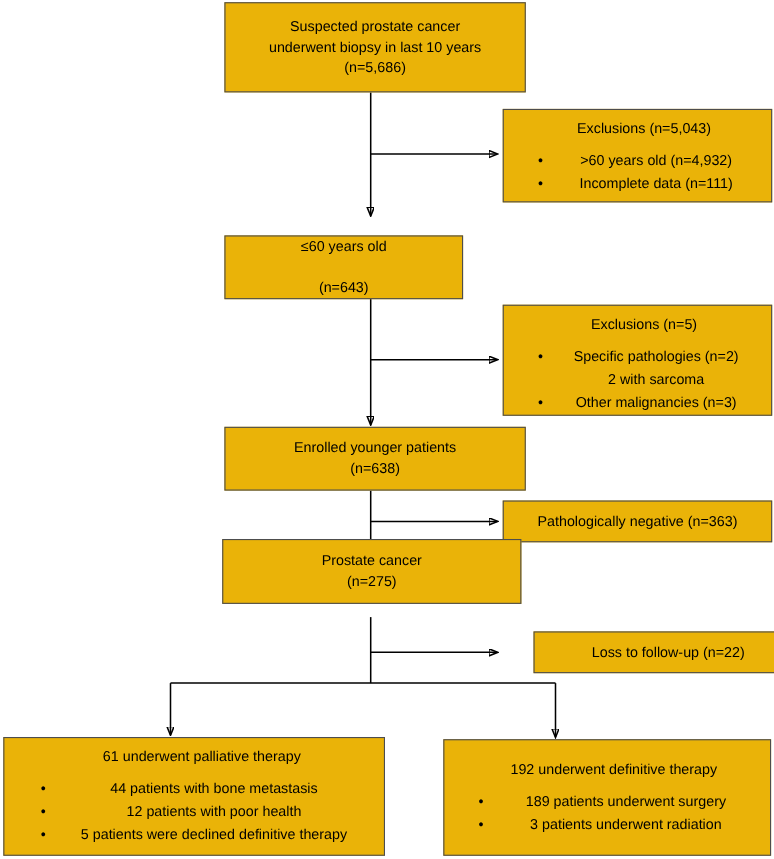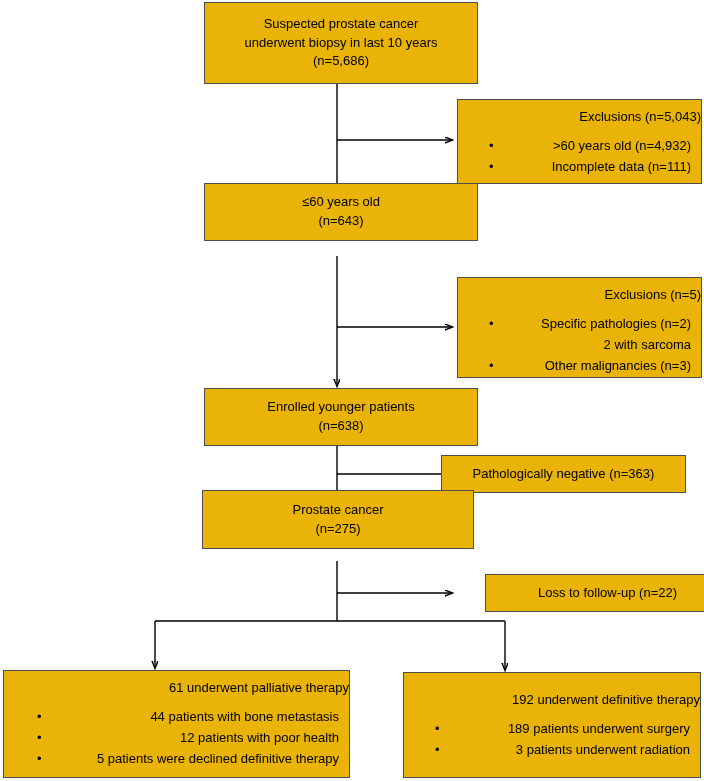--- a/index.html
+++ b/index.html
@@ -26,21 +26,21 @@
   }
   .node.centered {
     display: flex;
     flex-direction: column;
     align-items: center;
     justify-content: center;
     text-align: center;
   }
   .node.listbox {
     padding: 8px 0 8px 12px;
-    text-align: right;
+    text-align: center;
   }
   .node-line {
     display: block;
     white-space: nowrap;
   }
   .list-head {
     display: block;
     white-space: nowrap;
     margin-bottom: 2px;
   }
@@ -123,40 +123,40 @@
   </div>
 
   <div class="node listbox" style="left:457px; top:99px; width:245px; height:85px;">
     <span class="list-head">Exclusions (n=5,043)</span>
     <ul class="bullet-list">
       <li class="bulleted">&gt;60 years old (n=4,932)</li>
       <li class="bulleted">Incomplete data (n=111)</li>
     </ul>
   </div>
 
-  <div class="node centered" style="left:204px; top:183px; width:274px; height:58px;">
+  <div class="node centered" style="left:204px; top:214px; width:217px; height:58px;justify-content:space-between;">
     <span class="node-line">≤60 years old</span>
     <span class="node-line">(n=643)</span>
   </div>
 
   <div class="node listbox" style="left:457px; top:277px; width:245px; height:101px;">
     <span class="list-head">Exclusions (n=5)</span>
     <ul class="bullet-list">
       <li class="bulleted">Specific pathologies (n=2)</li>
       <li class="nobullet">2 with sarcoma</li>
       <li class="bulleted">Other malignancies (n=3)</li>
     </ul>
   </div>
 
   <div class="node centered" style="left:204px; top:388px; width:274px; height:58px;">
     <span class="node-line">Enrolled younger patients</span>
     <span class="node-line">(n=638)</span>
   </div>
 
-  <div class="node centered" style="left:441px; top:455px; width:245px; height:38px;">
+  <div class="node centered" style="left:457px; top:455px; width:245px; height:38px;">
     <span class="node-line">Pathologically negative (n=363)</span>
   </div>
 
   <div class="node centered" style="left:202px; top:490px; width:272px; height:59px;">
     <span class="node-line">Prostate cancer</span>
     <span class="node-line">(n=275)</span>
   </div>
 
   <div class="node centered" style="left:457px; top:574px; width:245px; height:38px;margin-left:28px;">
     <span class="node-line">Loss to follow-up (n=22)</span>

